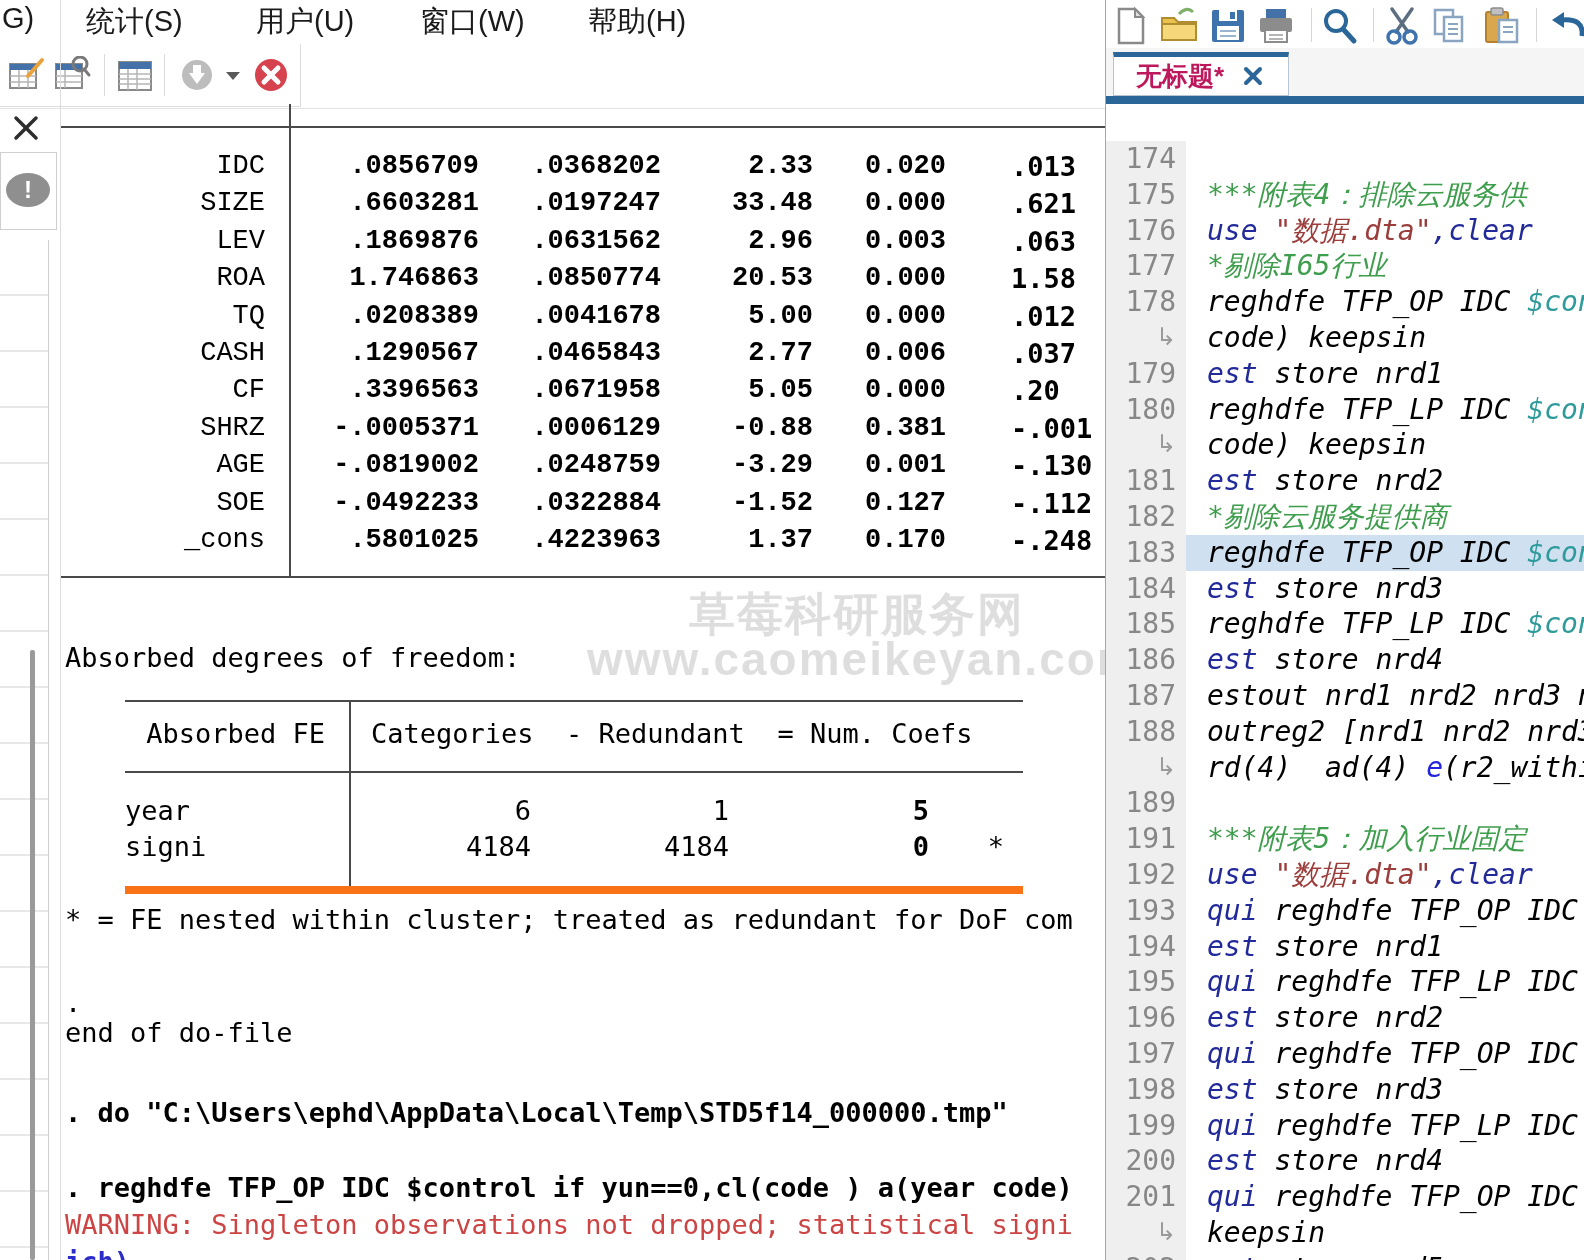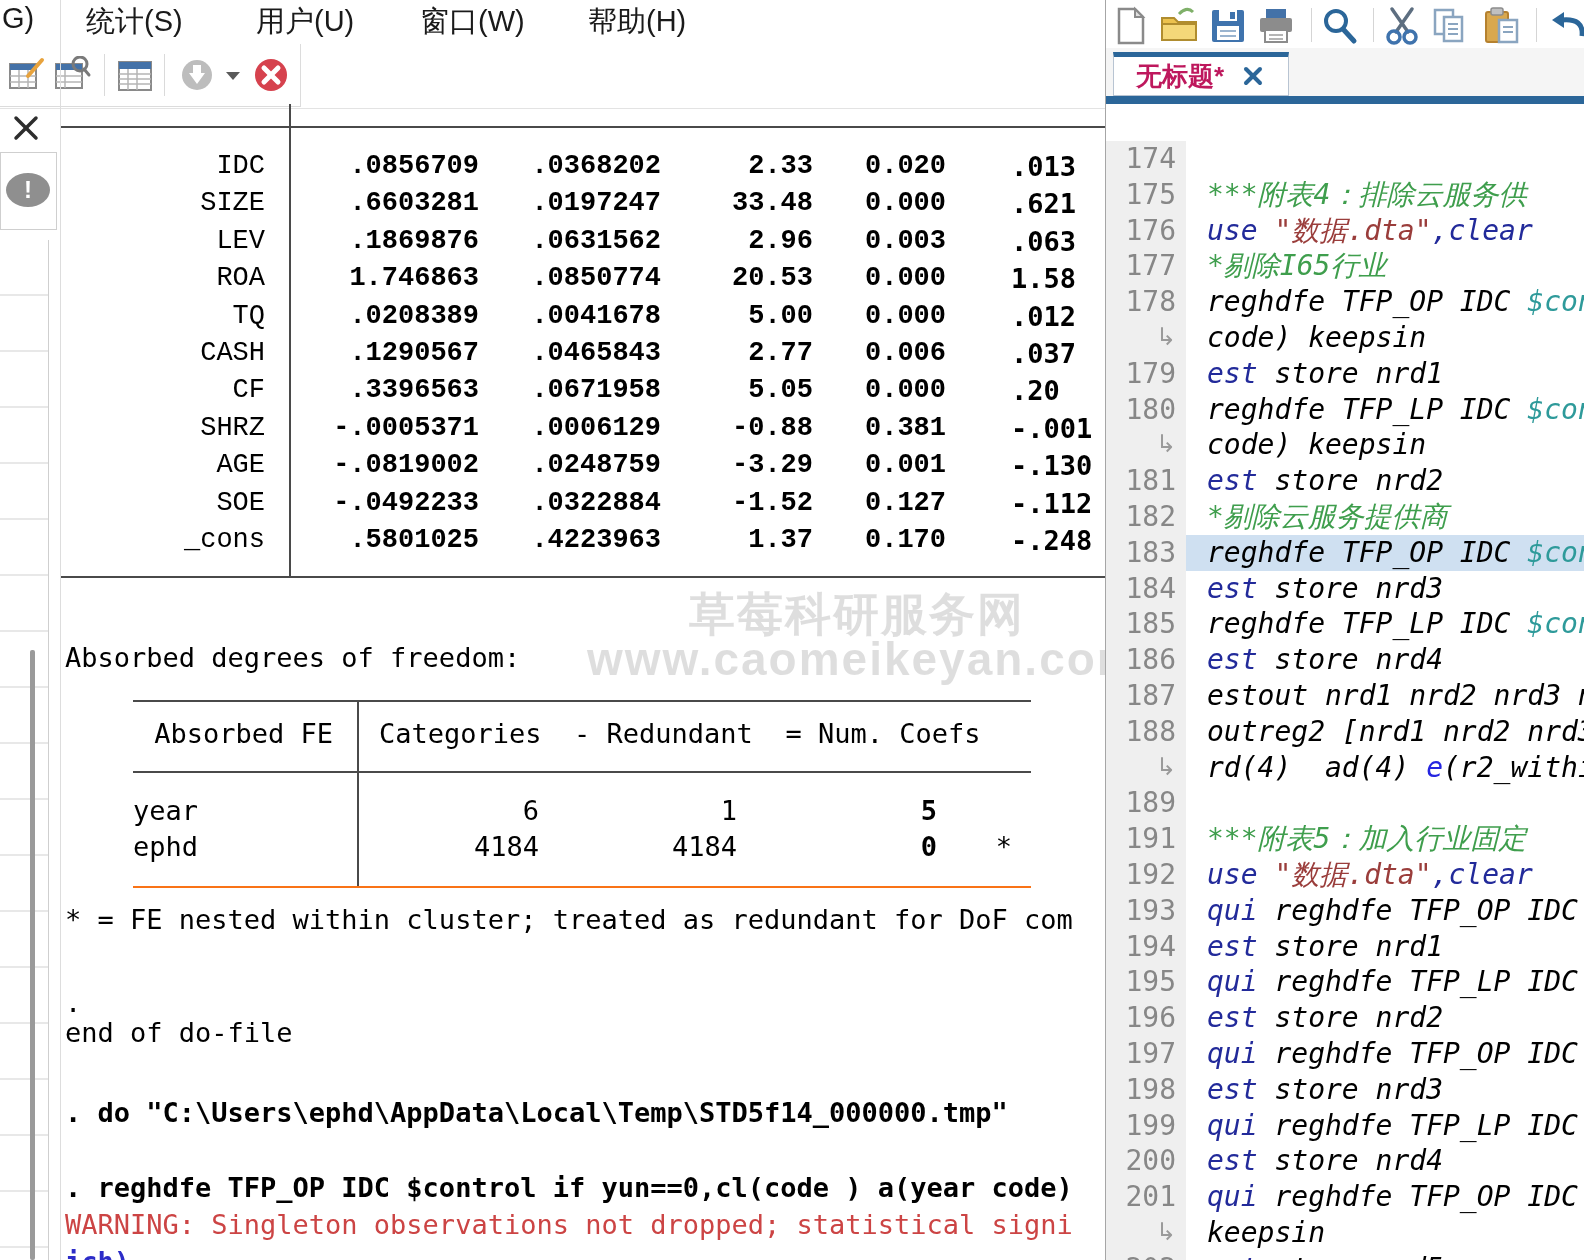--- a/index.html
+++ b/index.html
@@ -34,21 +34,21 @@
   .c.se{width:182px;}
   .c.t{width:152px;}
   .c.p{width:133px;}
   .ci{flex:none;margin-left:65px;white-space:pre;}
   .b{font-weight:bold;}
   .mono-line{position:absolute;white-space:pre;line-height:34px;}
   .bold{font-weight:bold;}
   .red{color:#cc4444;}
   .bluefrag{color:#2c2cc8;font-weight:bold;}
   
-  .fe-box{position:absolute;left:72px;top:700px;width:898px;height:184px;border-top:2px solid #4a4a4a;border-bottom:2px solid #f97316;}
+  .fe-box{position:absolute;left:64px;top:700px;width:898px;height:184px;border-top:2px solid #4a4a4a;border-bottom:8px solid #f97316;}
   .fe-vdiv{position:absolute;left:224px;top:0;bottom:0;width:2px;background:#4a4a4a;}
   .fe-hdiv{position:absolute;left:0;right:0;top:69px;height:2px;background:#4a4a4a;}
   .fe-header-left{position:absolute;left:0;top:16px;width:200px;text-align:right;}
   .fe-header-right{position:absolute;left:246px;top:16px;white-space:pre;}
   .ferow{position:absolute;left:0;display:flex;white-space:pre;}
   .fe-name{flex:none;width:200px;text-align:left;}
   .fe-cat{flex:none;width:180px;margin-left:26px;text-align:right;}
   .fe-red{flex:none;width:198px;text-align:right;}
   .fe-coef{flex:none;width:200px;text-align:right;}
   .fe-star{flex:none;width:75px;text-align:right;}
@@ -181,21 +181,21 @@
         <div class="fe-header-left">Absorbed FE</div>
         <div class="fe-header-right">Categories  - Redundant  = Num. Coefs</div>
         <div class="ferow" style="top:93px">
           <span class="fe-name">year</span>
           <span class="fe-cat">6</span>
           <span class="fe-red">1</span>
           <span class="fe-coef b">5</span>
           <span class="fe-star"></span>
         </div>
         <div class="ferow" style="top:129px">
-          <span class="fe-name">ephd</span>
+          <span class="fe-name">signi</span>
           <span class="fe-cat">4184</span>
           <span class="fe-red">4184</span>
           <span class="fe-coef b">0</span>
           <span class="fe-star">*</span>
         </div>
       </div>
 
       <div class="mono-line" style="left:4px;top:903px">* = FE nested within cluster; treated as redundant for DoF com</div>
       <div class="mono-line" style="left:4px;top:986px">.</div>
       <div class="mono-line" style="left:4px;top:1016px">end of do-file</div>

